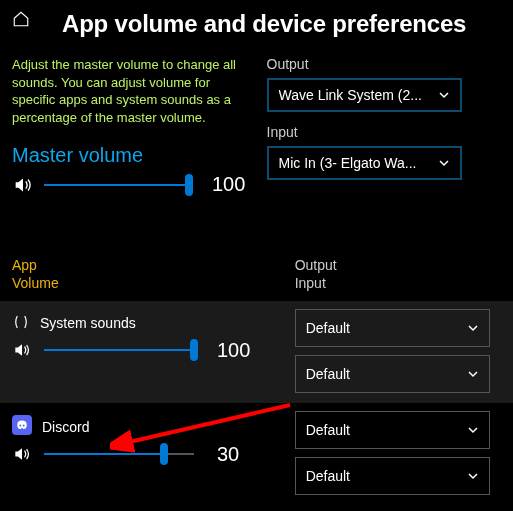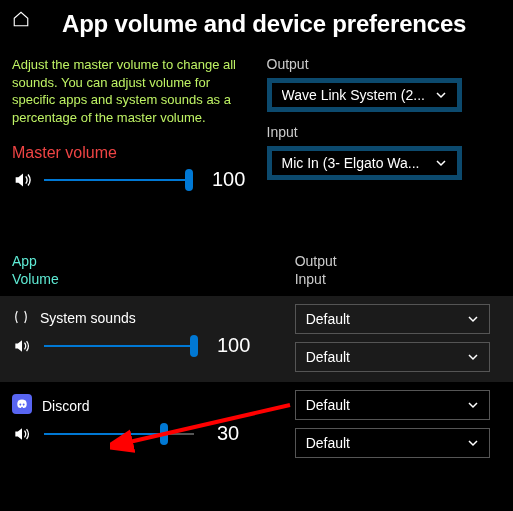--- a/index.html
+++ b/index.html
@@ -32,31 +32,31 @@
   .left-col { flex: 1 1 50%; }
   .right-col { flex: 1 1 50%; }
   .desc {
     color: #bef264;
     font-size: 13px;
     line-height: 1.35;
     margin-bottom: 18px;
     max-width: 240px;
   }
   .label-sm {
-    font-size: 16px;
-    color: #ef4444;
+    font-size: 20px;
+    color: #0ea5e9;
     margin-bottom: 6px;
   }
   .label-dim {
     font-size: 14px;
     color: #ccc;
     margin-bottom: 6px;
   }
   .dropdown {
-    border: 5px solid #0c4a6e;
+    border: 2px solid #0c4a6e;
     background: #000;
     height: 34px;
     display: flex;
     align-items: center;
     justify-content: space-between;
     padding: 0 10px;
     font-size: 14px;
     margin-bottom: 12px;
     cursor: pointer;
     width: 195px;
@@ -80,35 +80,35 @@
   }
   .slider-thumb {
     position:absolute; top:50%; width:8px; height:22px; background:#0078d4; border-radius:4px; transform:translate(-50%,-50%);
   }
   .slider-val { font-size:20px; margin-left:13px; }
   .col-headers {
     display:flex;
     padding: 60px 12px 8px 12px;
     gap:20px;
   }
-  .col-headers .left { flex:1 1 56%; color:#5eead4; font-size:14px; line-height:1.3; }
+  .col-headers .left { flex:1 1 56%; color:#eab308; font-size:14px; line-height:1.3; }
   .col-headers .right { flex:1 1 44%; color:#ccc; font-size:14px; line-height:1.3; }
   .app-row {
     display:flex;
     align-items:stretch;
     gap:20px;
     padding:8px 12px 10px 12px;
   }
   .app-row.highlight { background:#1b1b1b; }
   .app-left { flex:1 1 56%; display:flex; flex-direction:column; gap:8px; padding-top:4px;}
   .app-right { flex:1 1 44%; display:flex; flex-direction:column; gap:8px; }
   .app-name-row { display:flex; align-items:flex-end; gap:10px; }
   .app-slider-row { display:flex; align-items:center; gap:10px; }
   .dd-small {
-    border:1px solid #555; background:transparent; height:30px; width:195px;
+    border:1px solid #555; background:transparent; height:38px; width:195px;
     display:flex; align-items:center; justify-content:space-between; padding:0 10px; font-size:14px; cursor:pointer;
   }
   .sys-icon svg, .discord-icon { display:block; }
   .discord-icon {
     width:20px; height:20px; border-radius:4px; background:#5865F2; display:flex; align-items:center; justify-content:center;
   }
   .arrow {
     position:absolute;
     pointer-events:none;
   }

